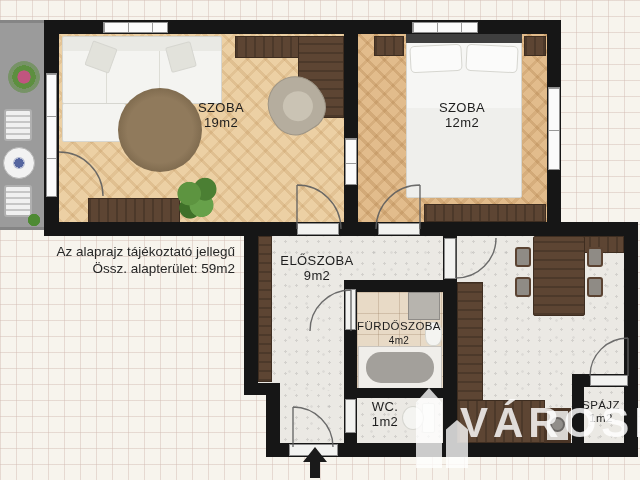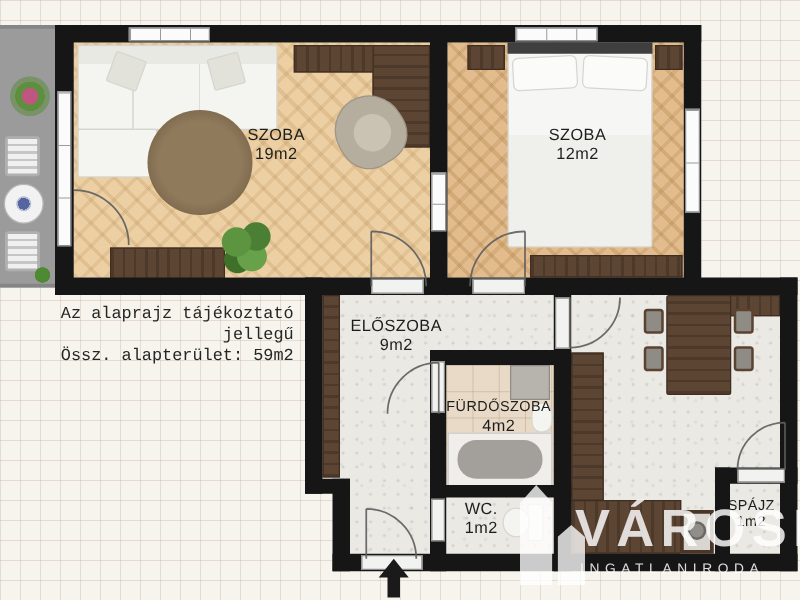--- a/index.html
+++ b/index.html
@@ -31,21 +31,21 @@
     radial-gradient(rgba(140,140,140,.14) 1px,transparent 1.6px);
     background-size:11px 11px,17px 17px;background-position:0 0,6px 8px;}
   .tile{position:absolute;background-color:#e8dac6;background-image:
     linear-gradient(rgba(150,120,90,.28) 1px,transparent 1px),
     linear-gradient(90deg,rgba(150,120,90,.28) 1px,transparent 1px);
     background-size:21px 21px;}
   .lbl{position:absolute;transform:translateX(-50%);text-align:center;white-space:nowrap;
     font-size:13px;line-height:15px;color:#1d1d1d;letter-spacing:.4px;}
   .lbl.small{font-size:11.5px;line-height:13px;}
   .note{position:absolute;left:40px;top:243px;width:195px;text-align:right;
-    font-size:13.5px;line-height:17px;color:#262626;font-family:Liberation Mono, monospace;}
+    font-size:13.5px;line-height:17px;color:#262626;}
   .chair-b{position:absolute;width:28px;height:32px;border:2px solid #b0b0b0;border-radius:3px;box-sizing:border-box;
     background:repeating-linear-gradient(#f0f0f0 0 4px,#c6c6c6 4px 6px);}
   .kchair{position:absolute;width:16px;height:20px;background:#8f8b85;border:2px solid #5b4332;border-radius:3px;box-sizing:border-box;}
   .wm{position:absolute;left:414px;top:386px;width:230px;height:86px;pointer-events:none;}
   .wm .bar{position:absolute;background:rgba(255,255,255,.78);}
   .wm .brand{position:absolute;left:46px;top:16px;font-size:42px;font-weight:bold;letter-spacing:5px;
     color:rgba(255,255,255,.82);line-height:1;}
   .wm .sub{position:absolute;left:50px;top:63px;font-size:11px;letter-spacing:4.5px;color:rgba(255,255,255,.85);}
   svg.arcs{position:absolute;left:0;top:0;pointer-events:none;}
 </style>
@@ -179,21 +179,21 @@
   <div class="lbl" style="left:462px;top:100px;">
     <div>SZOBA</div>
     <div>12m2</div>
   </div>
   <div class="lbl" style="left:317px;top:253px;text-align:center;">
     <div>ELŐSZOBA</div>
     <div>9m2</div>
   </div>
   <div class="lbl small" style="left:399px;top:320px;">
     <div>FÜRDŐSZOBA</div>
-    <div style="font-size:13px;line-height:15px;">4m2</div>
+    <div style="font-size:10px;line-height:15px;">4m2</div>
   </div>
   <div class="lbl" style="left:385px;top:399px;">
     <div>WC.</div>
     <div>1m2</div>
   </div>
   <div class="lbl small" style="left:601px;top:399px;">
     <div>SPÁJZ</div>
     <div>1m2</div>
   </div>
 
@@ -204,16 +204,15 @@
 
   <div>
     <div class="abs" style="left:303px;top:447px;width:0;height:0;border-left:12px solid transparent;border-right:12px solid transparent;border-bottom:15px solid #1a1a1a;"></div>
     <div class="abs" style="left:310px;top:461px;width:10px;height:17px;background:#1a1a1a;"></div>
   </div>
 
   <div class="wm">
     <div class="bar" style="left:2px;top:2px;width:26px;height:80px;clip-path:polygon(0 18%,50% 0,100% 18%,100% 100%,0 100%);"></div>
     <div class="bar" style="left:32px;top:34px;width:22px;height:48px;clip-path:polygon(0 20%,50% 0,100% 20%,100% 100%,0 100%);"></div>
     <div class="brand">VÁROSI</div>
-    <div class="sub">INGATLANIRODA</div>
   </div>
 
 </div>
 
 </body></html>

